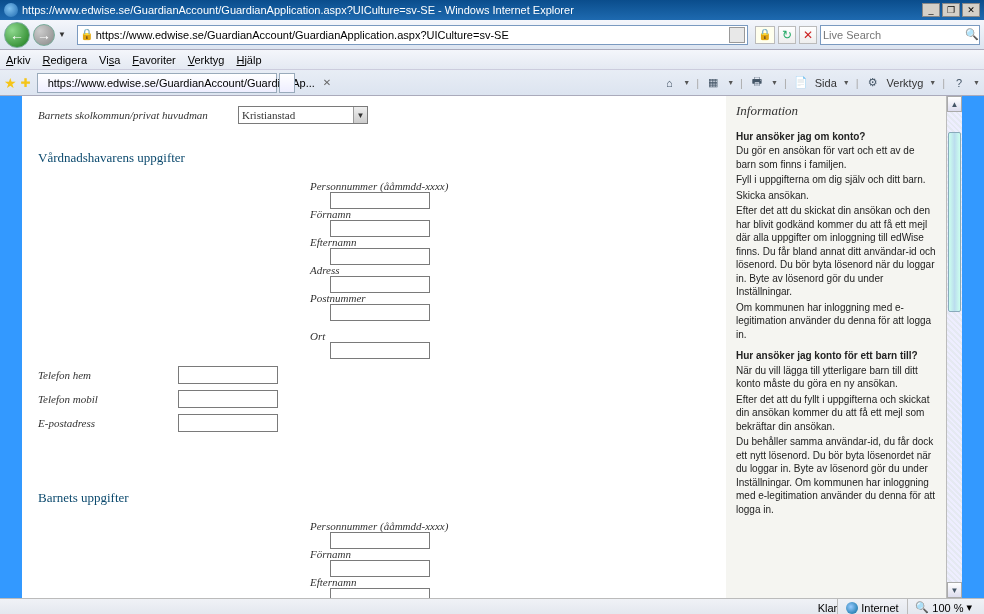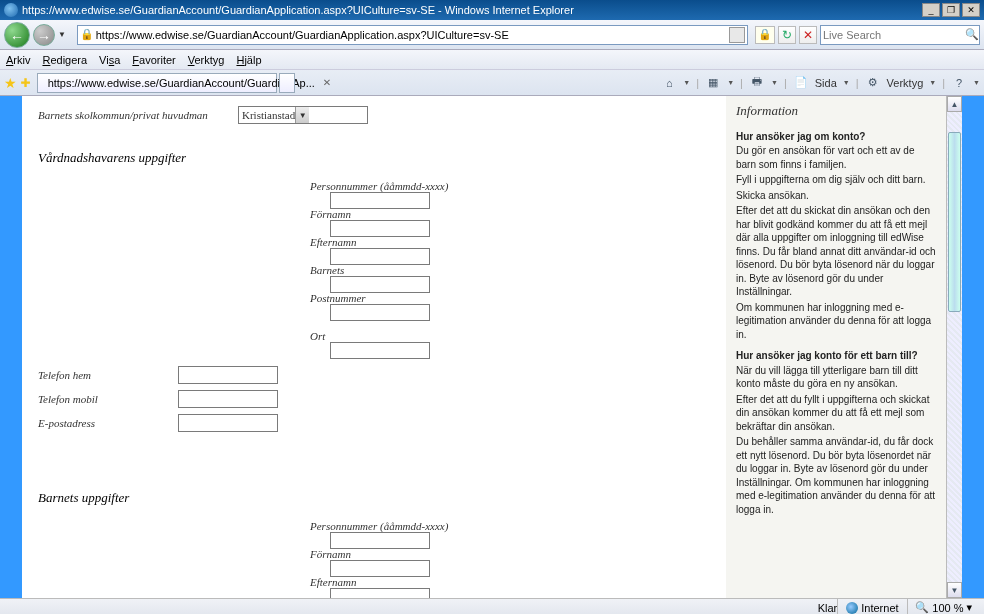--- a/index.html
+++ b/index.html
@@ -52,24 +52,24 @@
 .page { flex: 1; background: #fff; display: flex; overflow: hidden; position: relative; }
 .form-area { flex: 1; padding: 8px 4px 8px 16px; font-family: Georgia, 'Times New Roman', serif; color: #333; font-size: 11px; }
 .scrollbar-v { width: 16px; background: linear-gradient(to right, #eef, #dde); border-left: 1px solid #bbb; display: flex; flex-direction: column; }
 .scroll-arrow { height: 16px; background: linear-gradient(#fff,#dde); border: 1px solid #aaa; display: flex; align-items: center; justify-content: center; font-size: 8px; color: #456; }
 .scroll-track { flex: 1; background: repeating-linear-gradient(45deg,#eef,#eef 2px,#e5e9f2 2px,#e5e9f2 4px); position: relative; }
 .scroll-thumb { position: absolute; top: 20px; left: 1px; right: 1px; height: 180px; background: linear-gradient(to right,#cfe,#bde,#cfe); border: 1px solid #8ab; border-radius: 2px; }
 
 .form-row { display: flex; align-items: center; margin-bottom: 2px; height: 22px; }
 .form-row.tall { height: 26px; flex-direction: column; }
 .form-label { width: 140px; font-style: italic; font-family: Liberation Serif, serif; }
-.form-select { width: 130px; height: 18px; border: 1px solid #7a7a7a; background: #fff; font-size: 11px; padding-left: 3px; display: flex; align-items: center; justify-content: flex-start; }
+.form-select { width: 130px; height: 18px; border: 1px solid #7a7a7a; background: #fff; font-size: 11px; padding-left: 3px; display: flex; align-items: center; justify-content: space-between; }
 .form-select .sel-arrow { width: 14px; height: 16px; background: linear-gradient(#eee,#ccc); border-left: 1px solid #999; display: flex; align-items: center; justify-content: center; font-size: 8px; }
 .form-input { width: 100px; height: 18px; border: 1px solid #7a7a7a; background: #fff; }
-.section-head { font-style: italic; font-size: 13px; margin: 24px 0 14px 0; color: #000000; }
+.section-head { font-size: 13px; margin: 24px 0 14px 0; color: #0c4a6e; }
 
 
 .info-side { width: 220px; background: #f5f5f1; padding: 6px 10px 10px 10px; font-size: 10px; line-height: 1.35; color: #222; }
 .info-side .info-head { font-style: italic; font-size: 13px; margin-bottom: 10px; color: #333; font-family: Georgia, serif; }
 .info-side b { display: block; margin-top: 8px; margin-bottom: 1px; }
 .info-side p { margin-bottom: 2px; }
 
 
 .statusbar { height: 18px; background: linear-gradient(#f0f2f6,#e2e6ee); border-top: 1px solid #bbb; display: flex; align-items: center; font-size: 11px; padding: 0 4px; }
 .statusbar .st-left { flex: 1; text-align: right; }
@@ -169,21 +169,21 @@
         </div>
       <div class="form-row tall">
           <div class="form-label">Förnamn</div>
           <input class="form-input" style="">
         </div>
       <div class="form-row tall">
           <div class="form-label">Efternamn</div>
           <input class="form-input" style="">
         </div>
       <div class="form-row tall">
-          <div class="form-label">Barnets</div>
+          <div class="form-label">Adress</div>
           <input class="form-input" style="">
         </div>
       <div class="form-row tall">
           <div class="form-label">Postnummer</div>
           <input class="form-input" style="">
         </div>
       <div style="height:10px"></div>
       <div class="form-row tall">
           <div class="form-label">Ort</div>
           <input class="form-input" style="">

